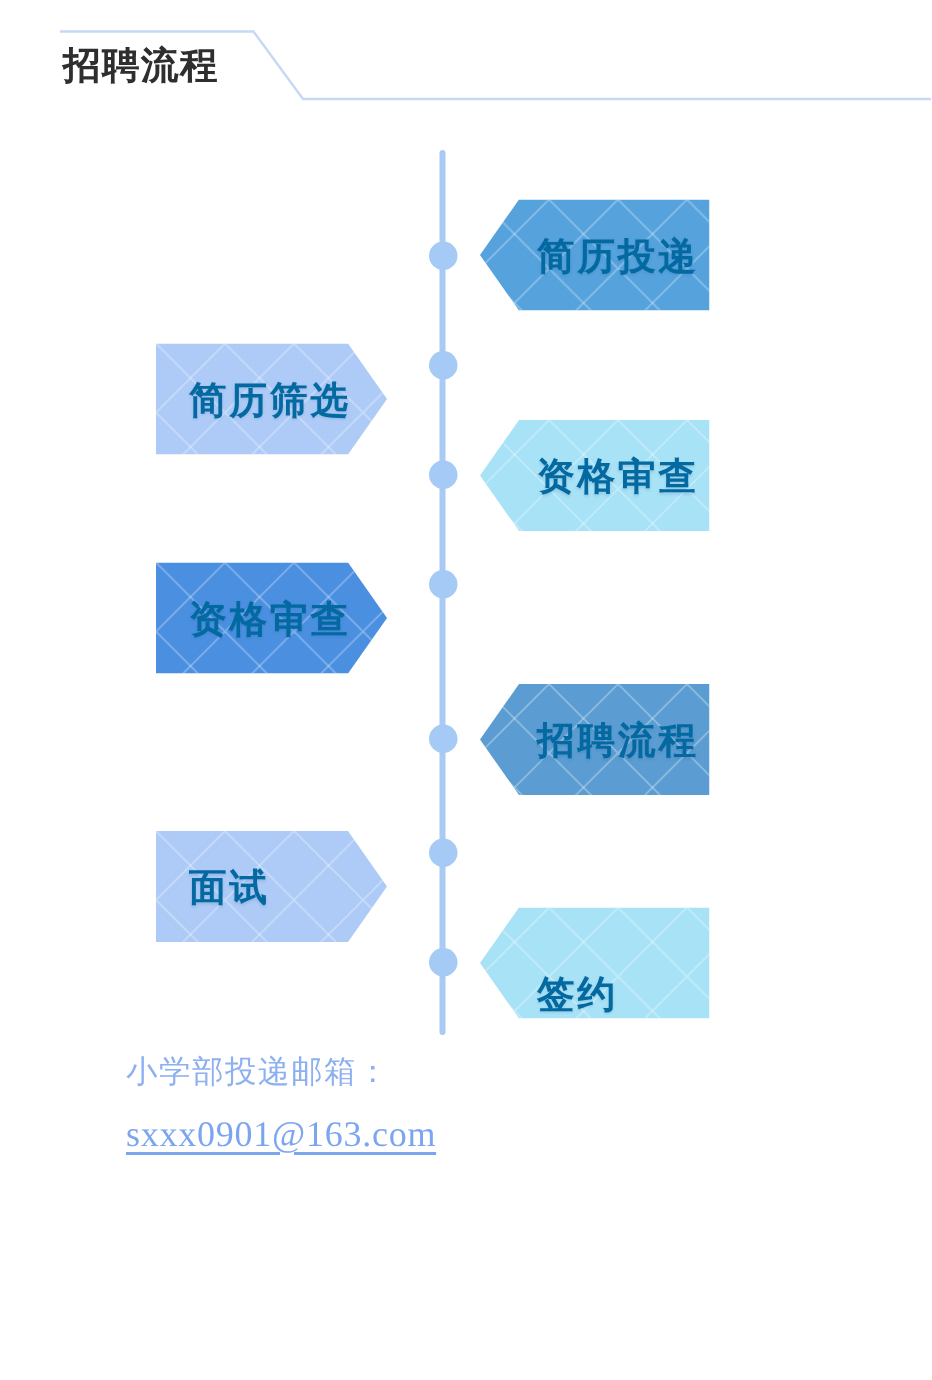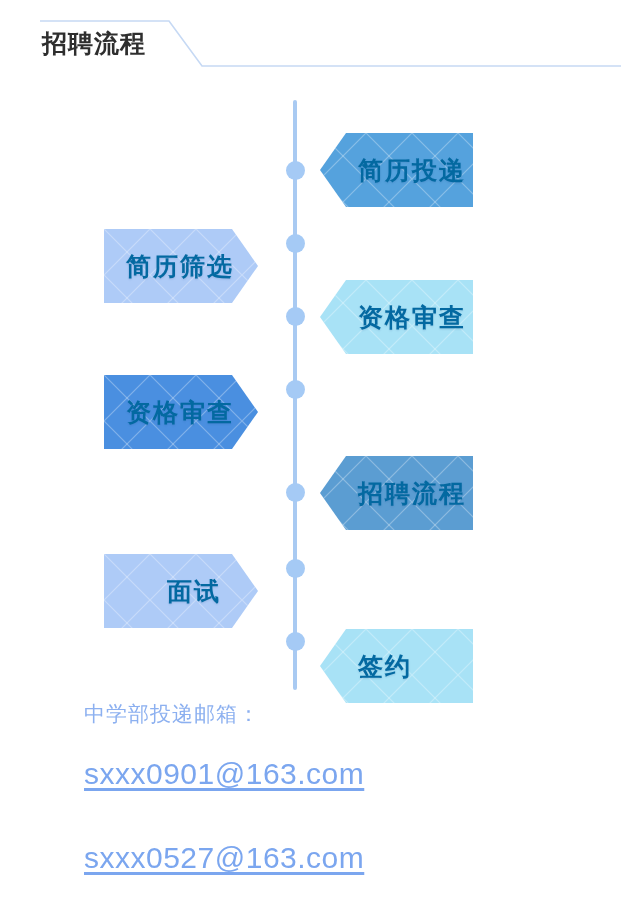--- a/index.html
+++ b/index.html
@@ -60,24 +60,24 @@
 
   
   .email-block { position:absolute; left:84px; }
   .email-caption {
     font-size:21px; color:#8cb0f0; letter-spacing:1px;
     font-family:"Liberation Sans","DejaVu Sans",sans-serif;
     white-space:nowrap;
   }
   .email-address {
     display:inline-block;
-    margin-top:29px;
-    font-size:30px; color:#7ba6ef; letter-spacing:0.5px;
+    margin-top:16px;
+    font-size:24px; color:#7ba6ef; letter-spacing:0.5px;
     text-decoration:underline; text-underline-offset:4px;
-    font-family:Liberation Sans, sans-serif;
+    font-family:Liberation Serif, serif;
     white-space:nowrap;
   }
 </style>
 </head>
 <body>
 
 <div id="page">
 
   <div class="header">
     <svg class="header-rule" viewBox="0 0 621 90">
@@ -171,52 +171,52 @@
             </pattern>
             <clipPath id="clip4">
               <polygon points="0,37 26,0 153,0 153,74 26,74"></polygon>
             </clipPath>
           </defs>
           <polygon points="0,37 26,0 153,0 153,74 26,74" fill="#5b9dd2"></polygon>
           <rect x="0" y="0" width="153" height="74" fill="url(#pat4)" clip-path="url(#clip4)"></rect>
         </svg>
         <span class="badge-label">招聘流程</span>
       </div>
-      <div class="badge left" style="top: 532px; width: 154px; padding-left: 41px;">
+      <div class="badge left" style="top: 532px; width: 154px;">
         <svg class="badge-shape" viewBox="0 0 154 74" preserveAspectRatio="none">
           <defs>
             <pattern id="pat5" width="46" height="46" patternUnits="userSpaceOnUse">
               <line x1="0" y1="0" x2="46" y2="46" stroke="rgba(255,255,255,0.30)" stroke-width="1.2"></line>
               <line x1="46" y1="0" x2="0" y2="46" stroke="rgba(255,255,255,0.30)" stroke-width="1.2"></line>
             </pattern>
             <clipPath id="clip5">
               <polygon points="0,0 128,0 154,37 128,74 0,74"></polygon>
             </clipPath>
           </defs>
           <polygon points="0,0 128,0 154,37 128,74 0,74" fill="#aecbf7"></polygon>
           <rect x="0" y="0" width="154" height="74" fill="url(#pat5)" clip-path="url(#clip5)"></rect>
         </svg>
         <span class="badge-label">面试</span>
       </div>
-      <div class="badge right" style="top: 629px; width: 153px;">
+      <div class="badge right" style="top: 605px; width: 153px; align-items: flex-end;">
         <svg class="badge-shape" viewBox="0 0 153 74" preserveAspectRatio="none">
           <defs>
             <pattern id="pat6" width="46" height="46" patternUnits="userSpaceOnUse">
               <line x1="0" y1="0" x2="46" y2="46" stroke="rgba(255,255,255,0.30)" stroke-width="1.2"></line>
               <line x1="46" y1="0" x2="0" y2="46" stroke="rgba(255,255,255,0.30)" stroke-width="1.2"></line>
             </pattern>
             <clipPath id="clip6">
               <polygon points="0,37 26,0 153,0 153,74 26,74"></polygon>
             </clipPath>
           </defs>
           <polygon points="0,37 26,0 153,0 153,74 26,74" fill="#a8e2f6"></polygon>
           <rect x="0" y="0" width="153" height="74" fill="url(#pat6)" clip-path="url(#clip6)"></rect>
         </svg>
         <span class="badge-label">签约</span>
       </div>
     </div>
 
   <div id="contacts-layer">
-      <div class="email-block" style="top: 700px;"><div class="email-caption">中学部投递邮箱：</div><a class="email-address" href="#">sxxx0901@163.com</a></div>
-      <div class="email-block" style="top: 812px;"><a class="email-address" href="#">sxxx0527@163.com</a></div>
+      <div class="email-block" style="top: 700px;"><div class="email-caption">小学部投递邮箱：</div><a class="email-address" href="#">sxxx0901@163.com</a></div>
+      <div class="email-block" style="top: 812px;"></div>
     </div>
 
 </div>
 
 </body></html>

